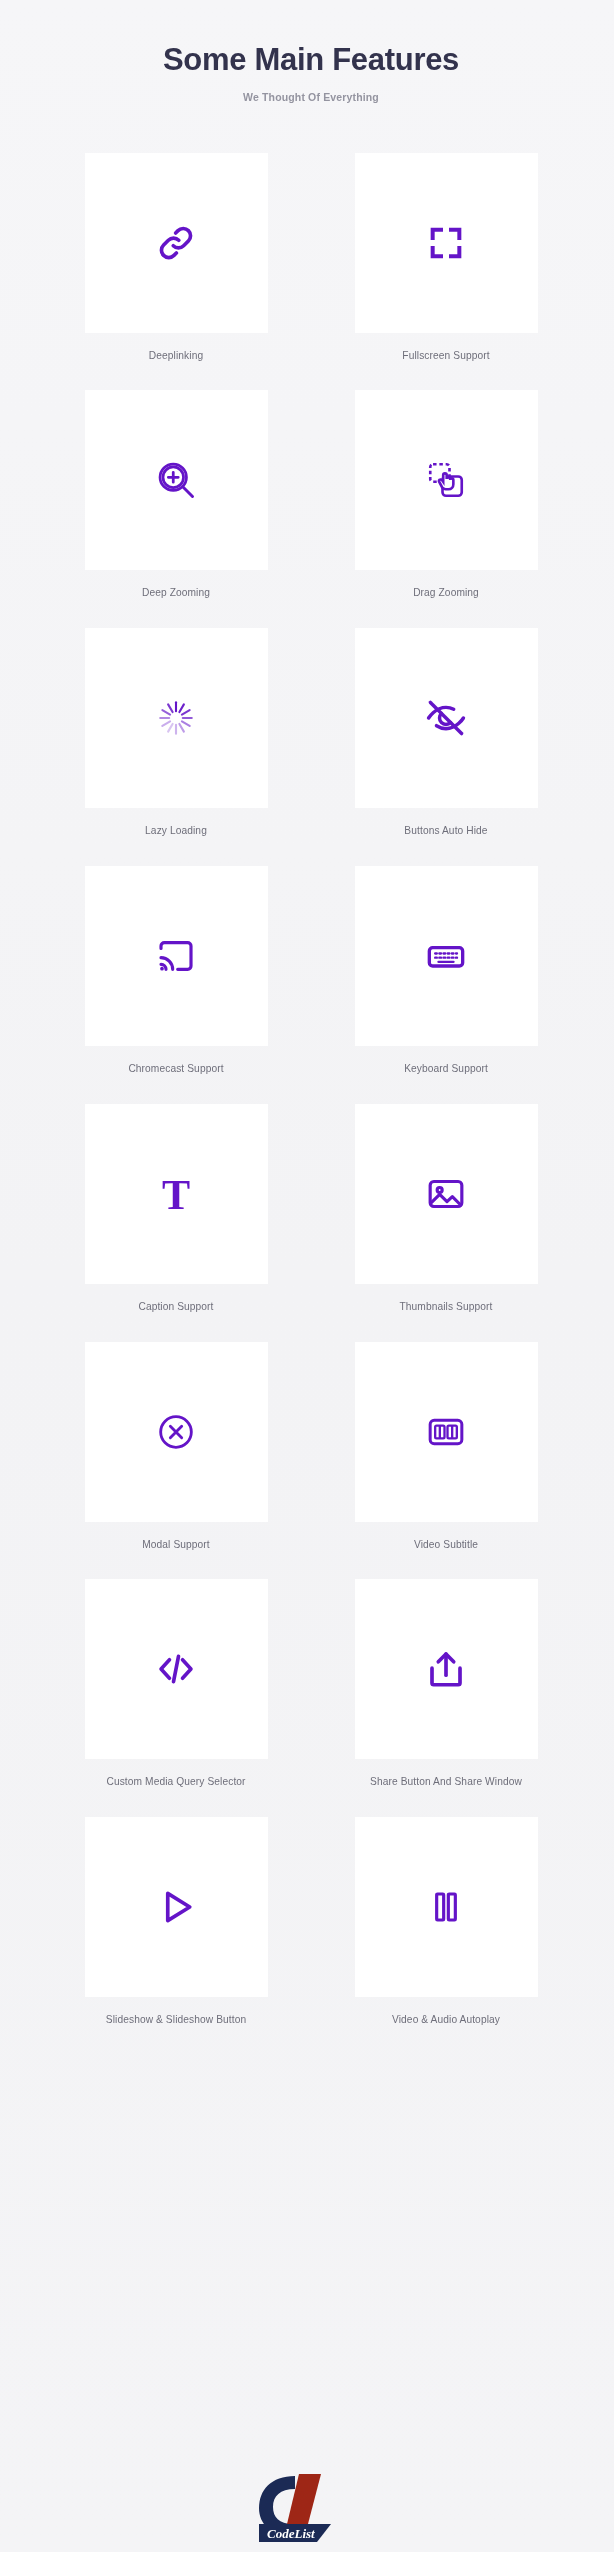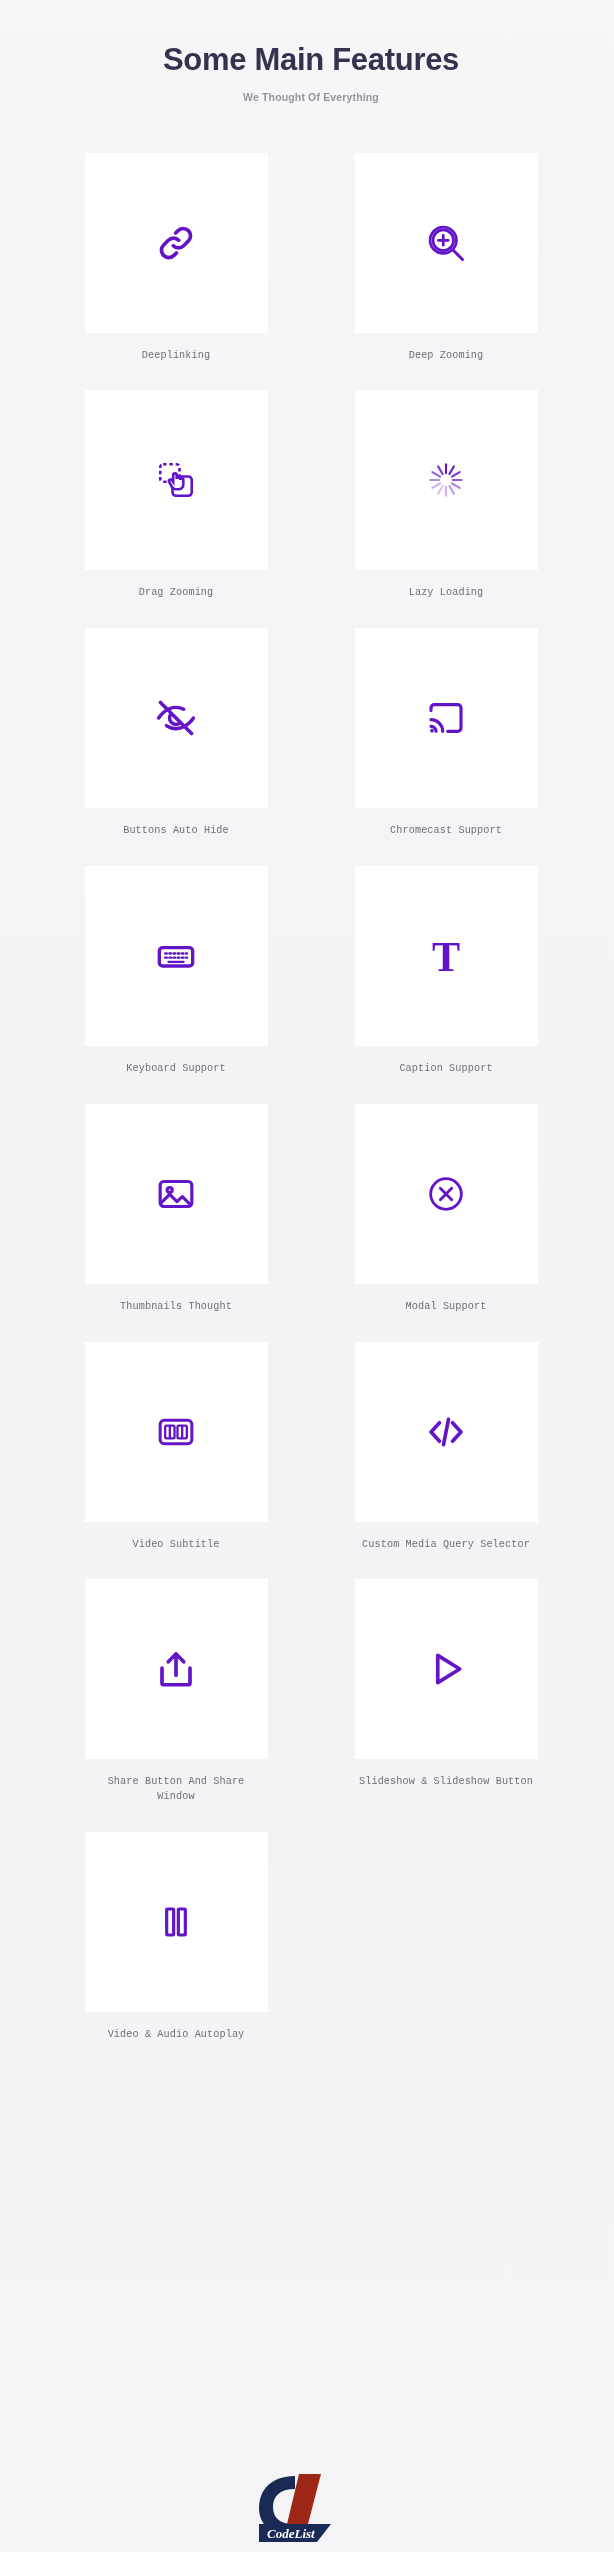--- a/index.html
+++ b/index.html
@@ -58,21 +58,20 @@
   }
   .card svg { display: block; }
   .feature-label {
     margin-top: 16px;
     font-size: 10.2px;
     color: #6e6e7a;
     text-align: center;
     line-height: 1.45;
     letter-spacing: 0.1px;
     max-width: 175px;
-    font-family: Liberation Mono, monospace;
   }
   
   .footer {
     position: absolute;
     left: 0; right: 0;
     bottom: 10px;
     display: flex;
     align-items: center;
     justify-content: center;
     gap: 15px;
@@ -102,20 +101,33 @@
       <div class="feature">
         <div class="card">
           <span>
             <svg width="44" height="44" viewBox="0 0 24 24" fill="none" stroke="#6414c8" stroke-width="2" stroke-linecap="round" stroke-linejoin="round">
       <path d="M10.5 13.5a4 4 0 0 0 5.66 0l2.6-2.6a4 4 0 0 0-5.66-5.66l-1.3 1.3"></path>
       <path d="M13.5 10.5a4 4 0 0 0-5.66 0l-2.6 2.6a4 4 0 0 0 5.66 5.66l1.3-1.3"></path>
     </svg>
           </span>
         </div>
         <div class="feature-label">Deeplinking</div>
+      </div>
+      <div class="feature">
+        <div class="card">
+          <span>
+            <svg width="40" height="40" viewBox="0 0 24 24" fill="none" stroke="#6414c8" stroke-width="2.4" stroke-linecap="square">
+      <path d="M4 9V4h5"></path>
+              <path d="M20 9V4h-5"></path>
+              <path d="M4 15v5h5"></path>
+              <path d="M20 15v5h-5"></path>
+    </svg>
+          </span>
+        </div>
+        <div class="feature-label">Fullscreen Support</div>
       </div>
       <div class="feature">
         <div class="card">
           <span>
             <svg width="44" height="44" viewBox="0 0 24 24" fill="none" stroke="#6414c8" stroke-width="1.5" stroke-linecap="round">
       <circle cx="10.5" cy="10.5" r="7.2"></circle>
               <circle cx="10.5" cy="10.5" r="5.6"></circle>
       <path d="M10.5 7.8v5.4M7.8 10.5h5.4"></path>
       <path d="M15.7 15.7L21 21" stroke-width="1.6"></path>
     </svg>
@@ -210,21 +222,21 @@
       <div class="feature">
         <div class="card">
           <span>
             <svg width="40" height="40" viewBox="0 0 24 24" fill="none" stroke="#6414c8" stroke-width="1.9" stroke-linejoin="round">
       <rect x="2.5" y="4.5" width="19" height="15" rx="2.2"></rect>
       <circle cx="8.2" cy="9.6" r="1.5"></circle>
       <path d="M3.2 17.2l5-5 4.4 4.4 3.2-3 5 5" stroke-linecap="round"></path>
     </svg>
           </span>
         </div>
-        <div class="feature-label">Thumbnails Thought</div>
+        <div class="feature-label">Thumbnails Support</div>
       </div>
       <div class="feature">
         <div class="card">
           <span>
             <svg width="40" height="40" viewBox="0 0 24 24" fill="none" stroke="#6414c8" stroke-width="1.7" stroke-linecap="round">
       <circle cx="12" cy="12" r="9.2"></circle>
       <path d="M8.6 8.6l6.8 6.8M15.4 8.6l-6.8 6.8"></path>
     </svg>
           </span>
         </div>

